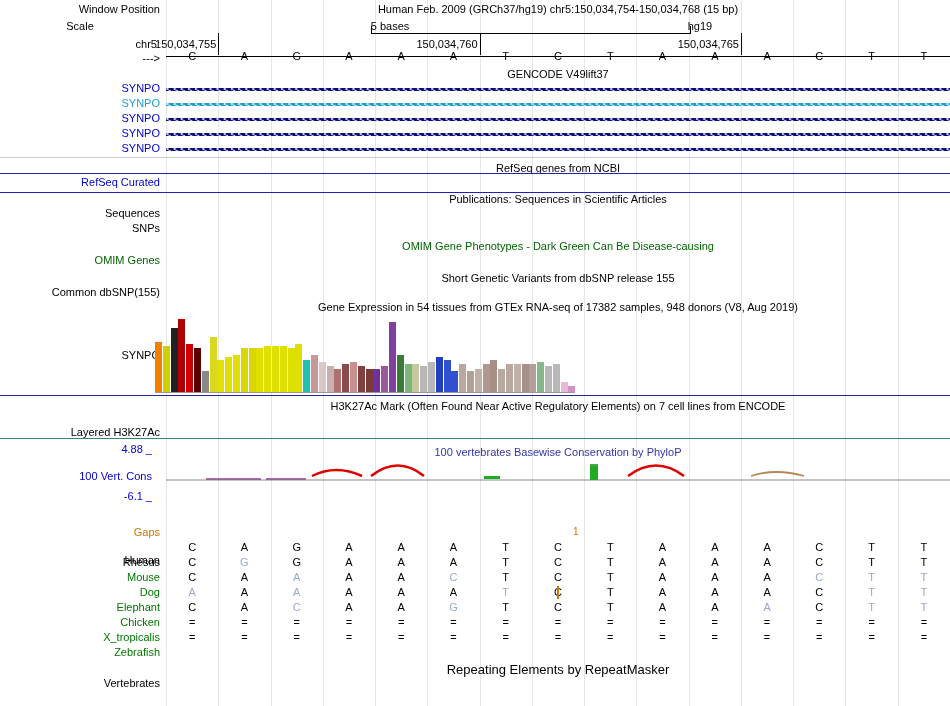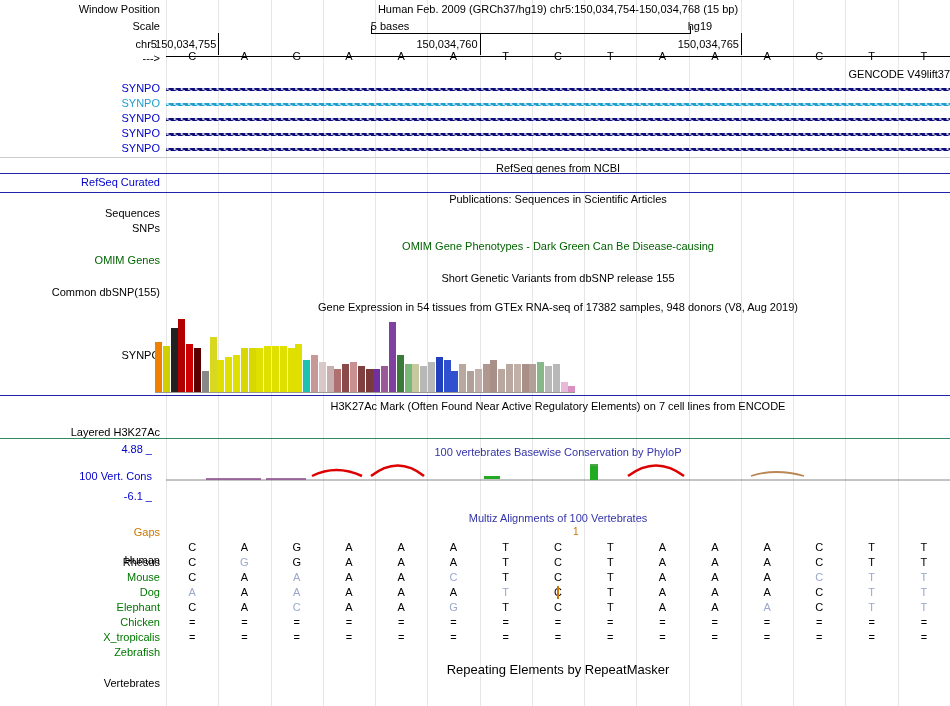--- a/index.html
+++ b/index.html
@@ -119,21 +119,21 @@
       <div class="gl" style="left: 523px;"></div>
       <div class="gl" style="left: 575px;"></div>
       <div class="gl" style="left: 627px;"></div>
       <div class="gl" style="left: 679px;"></div>
       <div class="gl" style="left: 732px;"></div>
     </div>
 
   <div class="lbl" style="left:0;top:3px;width:160px;">Window Position</div>
   <div class="center" style="left:166px;top:3px;width:784px;">Human Feb. 2009 (GRCh37/hg19)   chr5:150,034,754-150,034,768 (15 bp)</div>
 
-  <div class="lbl" style="left:0;top:20px;width:160px;">Scale</div>
+  <div class="lbl" style="left:0;top:20px;width:160px;text-align:center;">Scale</div>
   <div class="center" style="left:300px;top:20px;width:180px;">5 bases</div>
   <div class="center" style="left:650px;top:20px;width:100px;">hg19</div>
 
   <div class="ruler-line" style="left:371px;top:33px;width:320px;height:1px;"></div>
   <div class="tickmark" style="left:371px;top:26px;height:8px;"></div>
   <div class="tickmark" style="left:690px;top:26px;height:8px;"></div>
 
   <div class="lbl" style="left:0;top:38px;width:160px;">chr5:</div>
 
   <div class="ruler-line" style="left:166px;top:56px;width:784px;height:1px;"></div>
@@ -160,21 +160,21 @@
       <div class="abs" style="left: 551px; top: 50px; width: 14px; text-align: center; font-size: 11px;">C</div>
       <div class="abs" style="left: 603.267px; top: 50px; width: 14px; text-align: center; font-size: 11px;">T</div>
       <div class="abs" style="left: 655.533px; top: 50px; width: 14px; text-align: center; font-size: 11px;">A</div>
       <div class="abs" style="left: 707.8px; top: 50px; width: 14px; text-align: center; font-size: 11px;">A</div>
       <div class="abs" style="left: 760.067px; top: 50px; width: 14px; text-align: center; font-size: 11px;">A</div>
       <div class="abs" style="left: 812.333px; top: 50px; width: 14px; text-align: center; font-size: 11px;">C</div>
       <div class="abs" style="left: 864.6px; top: 50px; width: 14px; text-align: center; font-size: 11px;">T</div>
       <div class="abs" style="left: 916.867px; top: 50px; width: 14px; text-align: center; font-size: 11px;">T</div>
     </div>
 
-  <div class="center" style="left:166px;top:68px;width:784px;text-align:right;">GENCODE V49lift37</div>
+  <div class="center" style="left:166px;top:68px;width:784px;">GENCODE V49lift37</div>
   <div id="gencode-rows">
       <div class="gene-row" style="top: 84px;">
         <div class="bar" style="background: rgb(12, 12, 120);"></div>
         <div class="arrows">&lt;&lt;&lt;&lt;&lt;&lt;&lt;&lt;&lt;&lt;&lt;&lt;&lt;&lt;&lt;&lt;&lt;&lt;&lt;&lt;&lt;&lt;&lt;&lt;&lt;&lt;&lt;&lt;&lt;&lt;&lt;&lt;&lt;&lt;&lt;&lt;&lt;&lt;&lt;&lt;&lt;&lt;&lt;&lt;&lt;&lt;&lt;&lt;&lt;&lt;&lt;&lt;&lt;&lt;&lt;&lt;&lt;&lt;&lt;&lt;&lt;&lt;&lt;&lt;&lt;&lt;&lt;&lt;&lt;&lt;&lt;&lt;&lt;&lt;&lt;&lt;&lt;&lt;&lt;&lt;&lt;&lt;&lt;&lt;&lt;&lt;&lt;&lt;&lt;&lt;&lt;&lt;&lt;&lt;&lt;&lt;&lt;&lt;&lt;&lt;&lt;&lt;&lt;&lt;&lt;&lt;&lt;&lt;&lt;&lt;&lt;&lt;&lt;&lt;&lt;&lt;&lt;&lt;&lt;&lt;&lt;&lt;&lt;&lt;&lt;&lt;&lt;&lt;&lt;&lt;</div>
       </div>
       <div class="gene-row" style="top: 99px;">
         <div class="bar" style="background: rgb(31, 159, 208);"></div>
         <div class="arrows">&lt;&lt;&lt;&lt;&lt;&lt;&lt;&lt;&lt;&lt;&lt;&lt;&lt;&lt;&lt;&lt;&lt;&lt;&lt;&lt;&lt;&lt;&lt;&lt;&lt;&lt;&lt;&lt;&lt;&lt;&lt;&lt;&lt;&lt;&lt;&lt;&lt;&lt;&lt;&lt;&lt;&lt;&lt;&lt;&lt;&lt;&lt;&lt;&lt;&lt;&lt;&lt;&lt;&lt;&lt;&lt;&lt;&lt;&lt;&lt;&lt;&lt;&lt;&lt;&lt;&lt;&lt;&lt;&lt;&lt;&lt;&lt;&lt;&lt;&lt;&lt;&lt;&lt;&lt;&lt;&lt;&lt;&lt;&lt;&lt;&lt;&lt;&lt;&lt;&lt;&lt;&lt;&lt;&lt;&lt;&lt;&lt;&lt;&lt;&lt;&lt;&lt;&lt;&lt;&lt;&lt;&lt;&lt;&lt;&lt;&lt;&lt;&lt;&lt;&lt;&lt;&lt;&lt;&lt;&lt;&lt;&lt;&lt;&lt;&lt;&lt;&lt;&lt;&lt;&lt;</div>
       </div>
       <div class="gene-row" style="top: 114px;">
@@ -296,21 +296,20 @@
     <path d="M 100 36 L 140 36" stroke="#884488" stroke-width="1.5" fill="none"></path>
     <path d="M 146 33 Q 170 21 196 33" stroke="#dd0000" stroke-width="2.5" fill="none"></path>
     <path d="M 205 33 Q 232 12 258 33" stroke="#dd0000" stroke-width="2.5" fill="none"></path>
     <rect x="318" y="33" width="16" height="3" fill="#22aa22"></rect>
     <rect x="424" y="23" width="8" height="14" fill="#22aa22"></rect>
     <path d="M 424 22 L 432 22" stroke="#118811" stroke-width="1.5"></path>
     <path d="M 462 33 Q 490 12 518 33" stroke="#dd0000" stroke-width="2.5" fill="none"></path>
     <path d="M 585 33 Q 610 25 638 33" stroke="#bb8855" stroke-width="1.8" fill="none"></path>
   </svg>
 
-  <div class="center" style="left:166px;top:512px;width:784px;color:#3333aa;">Multiz Alignments of 100 Vertebrates</div>
   <div class="lbl orange" style="left:0;top:526px;width:160px;">Gaps</div>
   <div class="abs" style="left:573px;top:526px;font-size:10px;color:#cc7700;">1</div>
 
   <div id="mz-labels">
       <div class="lbl" style="left: 0px; top: 541px; width: 160px; color: rgb(0, 0, 0); margin-top: 13px;">Human</div>
       <div class="lbl" style="left: 0px; top: 556px; width: 160px; color: rgb(0, 0, 0);">Rhesus</div>
       <div class="lbl" style="left: 0px; top: 571px; width: 160px; color: rgb(0, 119, 0);">Mouse</div>
       <div class="lbl" style="left: 0px; top: 586px; width: 160px; color: rgb(0, 119, 0);">Dog</div>
       <div class="lbl" style="left: 0px; top: 601px; width: 160px; color: rgb(0, 119, 0);">Elephant</div>
       <div class="lbl" style="left: 0px; top: 616px; width: 160px; color: rgb(0, 119, 0);">Chicken</div>

